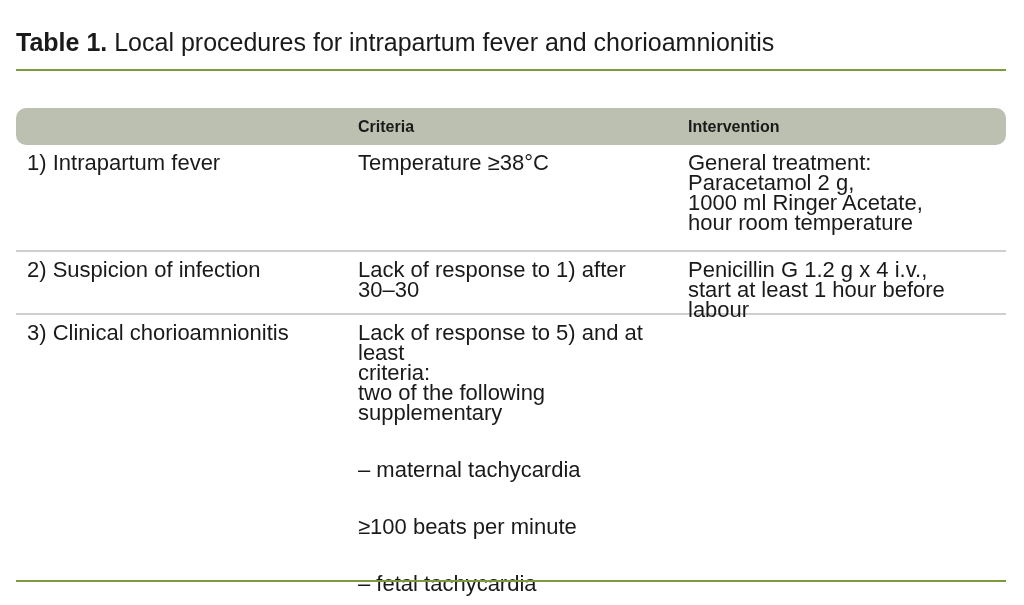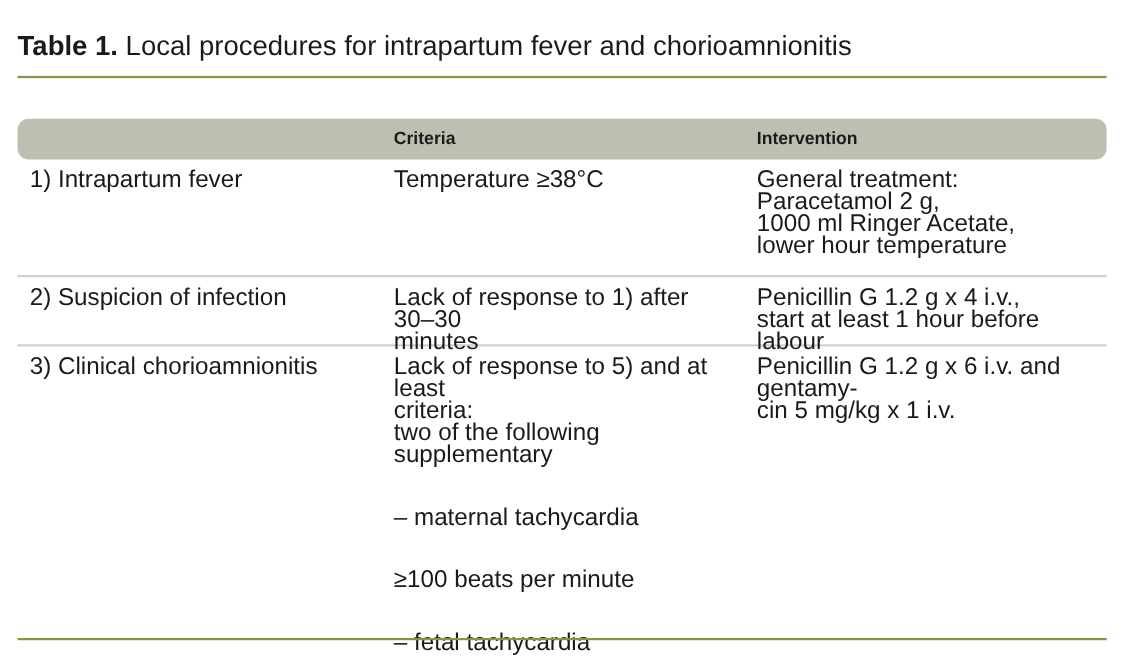--- a/index.html
+++ b/index.html
@@ -41,51 +41,46 @@
     <div class="cell c1">
       <span class="line">1) Intrapartum fever</span>
     </div>
     <div class="cell c2">
       <span class="line">Temperature ≥38°C</span>
     </div>
     <div class="cell c3">
       <span class="line">General treatment:</span>
       <span class="line">Paracetamol 2 g,</span>
       <span class="line">1000 ml Ringer Acetate,</span>
-      <span class="line">lower hour temperature</span>
+      <span class="line">hour room temperature</span>
     </div>
   </div>
 
   <div class="row" style="height:61px">
     <div class="cell c1">
       <span class="line">2) Suspicion of infection</span>
     </div>
     <div class="cell c2">
       <span class="line">Lack of response to 1) after 30–30</span>
-      <span class="line">minutes</span>
     </div>
     <div class="cell c3">
       <span class="line">Penicillin G 1.2 g x 4 i.v.,</span>
       <span class="line">start at least 1 hour before labour</span>
     </div>
   </div>
 
   <div class="row" style="height:250px">
     <div class="cell c1">
       <span class="line">3) Clinical chorioamnionitis</span>
     </div>
     <div class="cell c2">
       <span class="line">Lack of response to 5) and at least</span>
       <span class="line">criteria:</span>
       <span class="line">two of the following supplementary</span>
       <span class="gap">– maternal tachycardia</span>
       <span class="gap">≥100 beats per minute</span>
       <span class="gap">– fetal tachycardia</span>
       <span class="gap">≥160 beats per minute</span>
     </div>
-    <div class="cell c3">
-      <span class="line">Penicillin G 1.2 g x 6 i.v. and gentamy-</span>
-      <span class="line">cin 5 mg/kg x 1 i.v.</span>
-    </div>
   </div>
 </div>
 
 <div class="rule-bottom"></div>
 
 </body></html>

